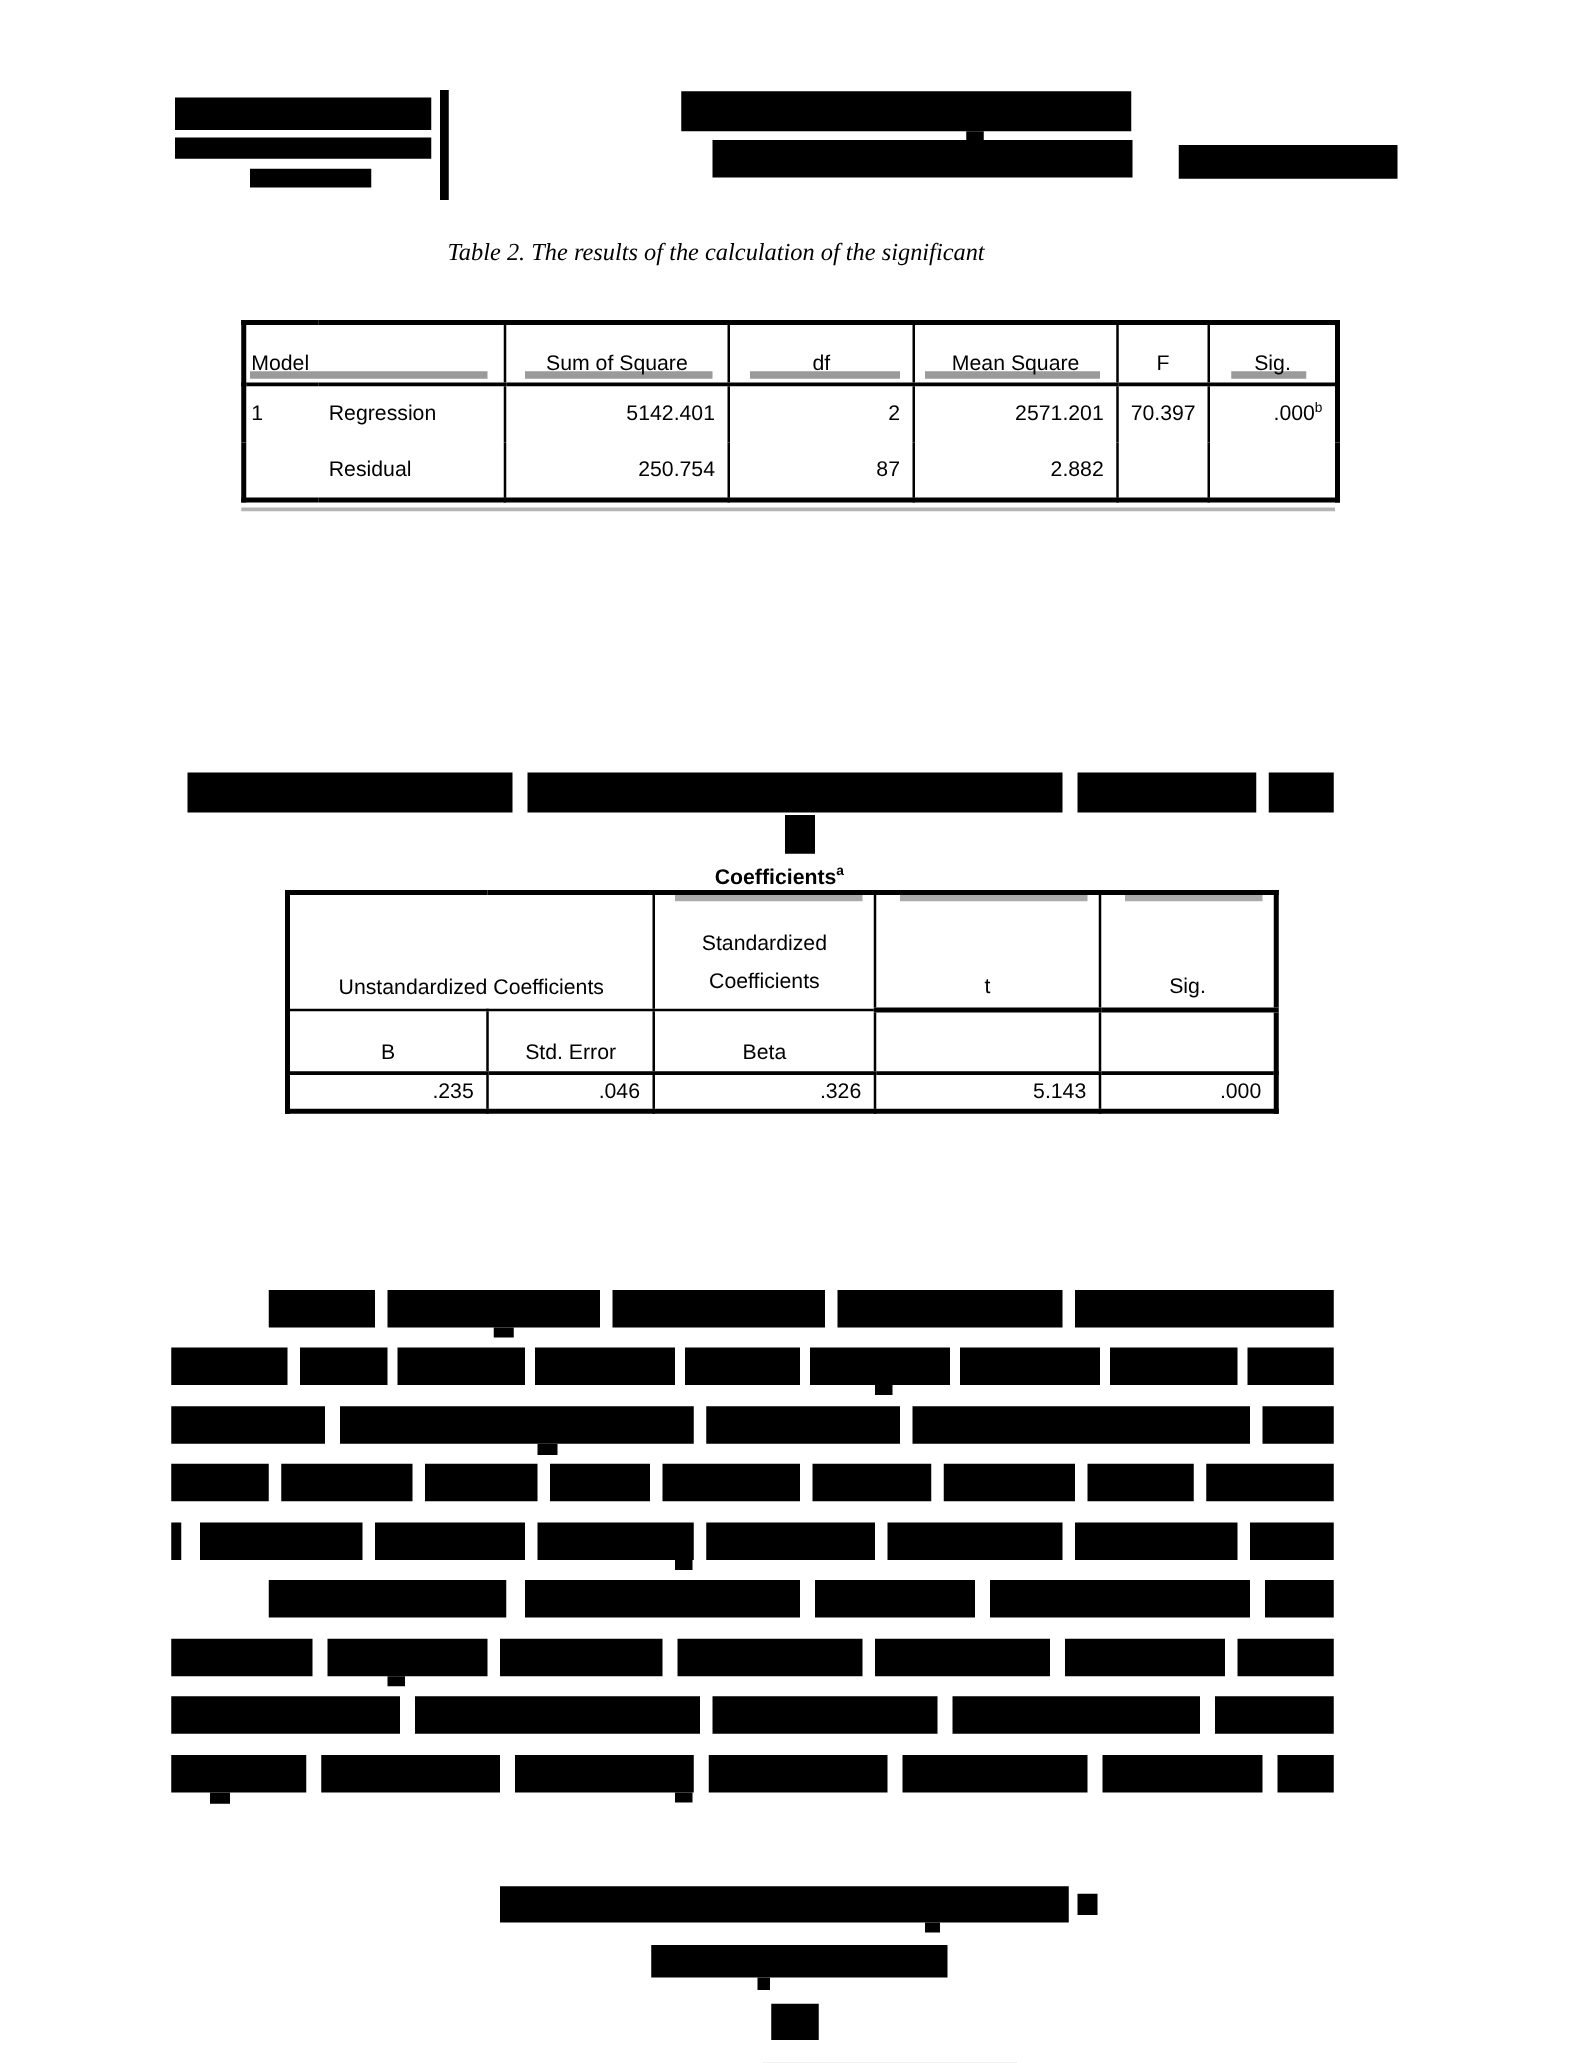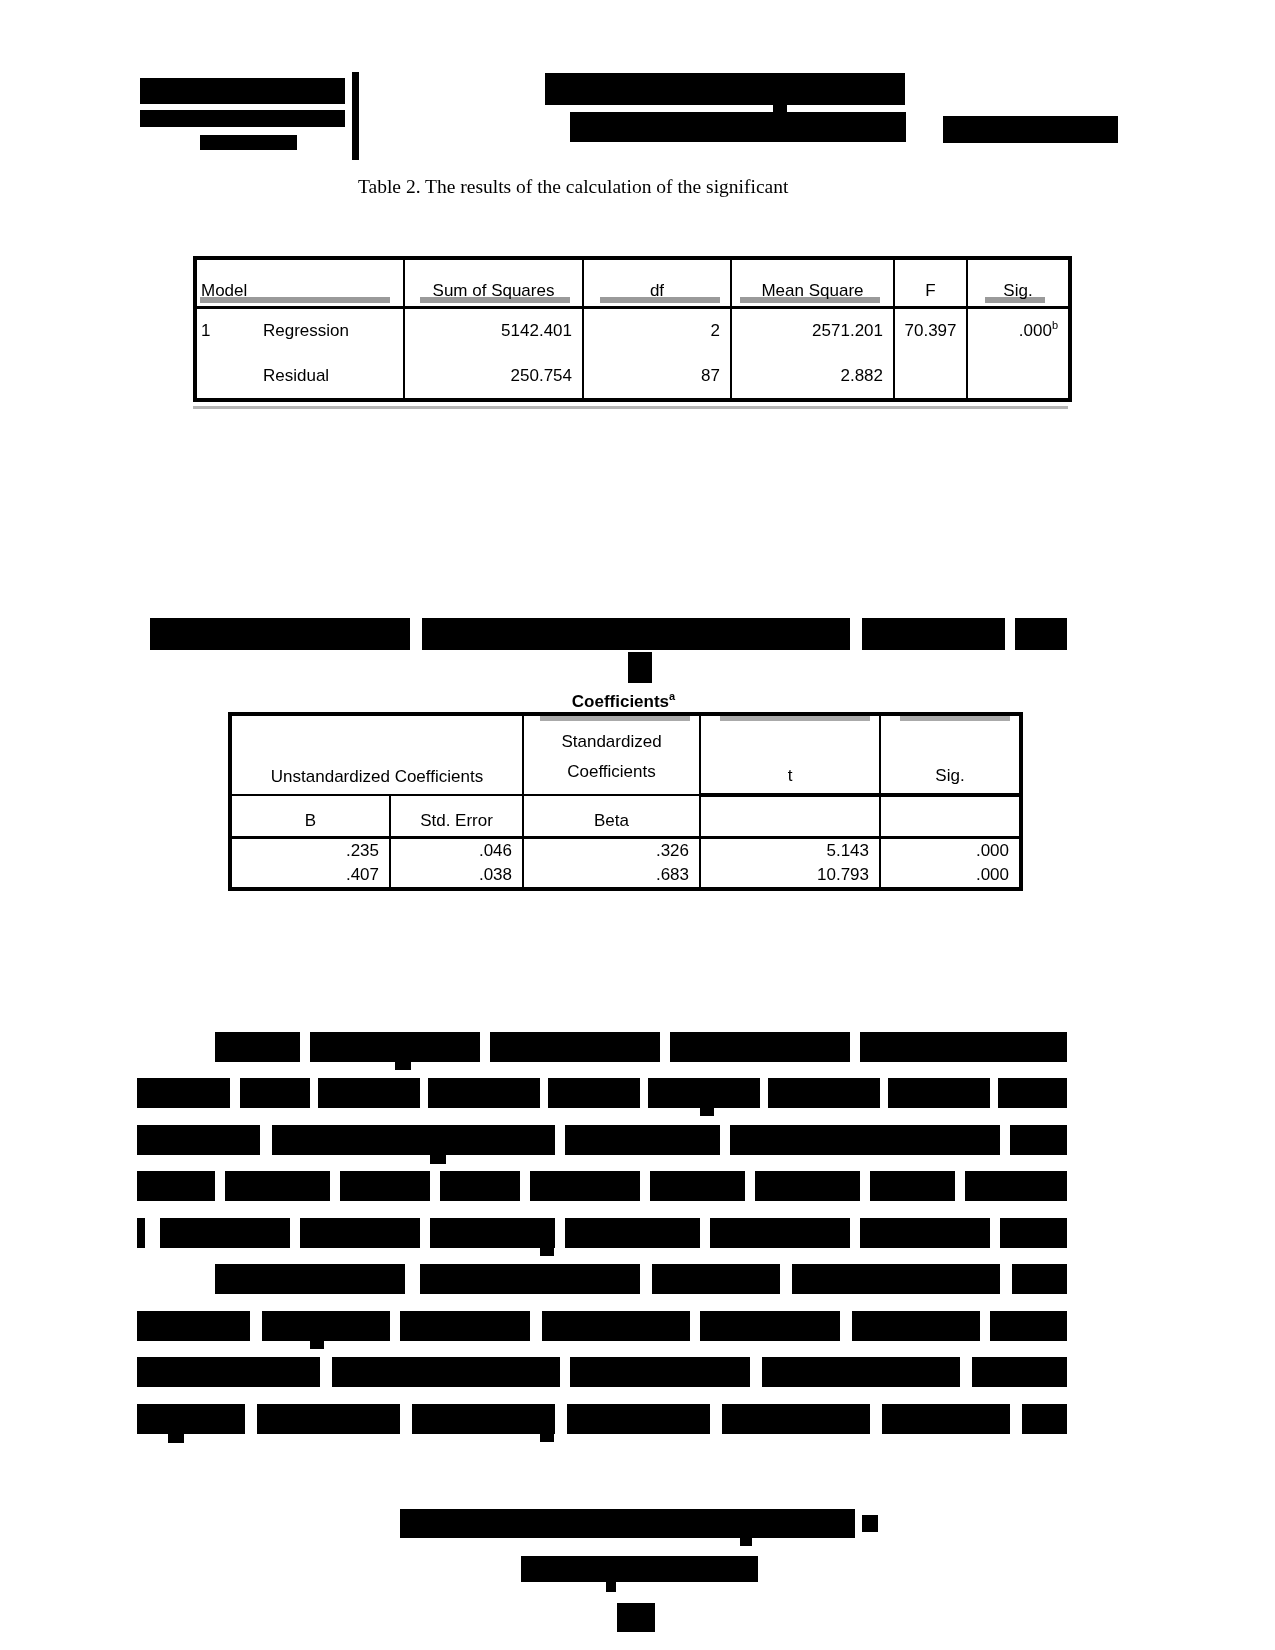--- a/index.html
+++ b/index.html
@@ -169,36 +169,36 @@
       <div class="redact" style="left: 420px; top: 297px; width: 150px; height: 6px; background: rgb(154, 154, 154);"></div>
       <div class="redact" style="left: 600px; top: 297px; width: 120px; height: 6px; background: rgb(154, 154, 154);"></div>
       <div class="redact" style="left: 740px; top: 297px; width: 140px; height: 6px; background: rgb(154, 154, 154);"></div>
       <div class="redact" style="left: 985px; top: 297px; width: 60px; height: 6px; background: rgb(154, 154, 154);"></div>
       <div class="redact" style="left: 193px; top: 406px; width: 875px; height: 3px; background: rgb(181, 181, 181);"></div>
       <div class="redact" style="left: 540px; top: 716px; width: 150px; height: 5px; background: rgb(170, 170, 170);"></div>
       <div class="redact" style="left: 720px; top: 716px; width: 150px; height: 5px; background: rgb(170, 170, 170);"></div>
       <div class="redact" style="left: 900px; top: 716px; width: 110px; height: 5px; background: rgb(170, 170, 170);"></div>
     </div>
 
-  <div class="caption-line" style="left:358px;top:176px;">Table 2. The results of the calculation of the significant</div>
+  <div class="caption-line" style="left:358px;top:192px;font-style:italic;">Table 2. The results of the calculation of the significant</div>
 
   <table id="anova-table" class="spss">
     <colgroup>
       <col style="width:60px">
         <col style="width:149px">
         <col style="width:179px">
       <col style="width:148px">
         <col style="width:163px">
         <col style="width:73px">
         <col style="width:103px">
     </colgroup>
     <tbody>
         <tr style="height:38px">
       <th colspan="2" class="hleft">Model</th>
-      <th class="vline hcenter">Sum of Squares</th>
+      <th class="vline hcenter">Sum of Square</th>
       <th class="vline hcenter">df</th>
       <th class="vline hcenter">Mean Square</th>
       <th class="vline hcenter">F</th>
       <th class="vline hcenter">Sig.</th>
     </tr>
     <tr style="height:36px">
       <td class="hleft">1</td>
       <td class="lbl">Regression</td>
       <td class="vline num">5142.401</td>
       <td class="vline num">2</td>
@@ -247,23 +247,16 @@
       <th class="vline"></th>
       <th class="vline"></th>
     </tr>
     <tr style="height:23px">
       <td>.235</td>
       <td class="vline">.046</td>
       <td class="vline">.326</td>
       <td class="vline">5.143</td>
       <td class="vline">.000</td>
     </tr>
-    <tr style="height:23px">
-      <td>.407</td>
-      <td class="vline">.038</td>
-      <td class="vline">.683</td>
-      <td class="vline">10.793</td>
-      <td class="vline">.000</td>
-    </tr>
   </tbody>
     </table>
 
 </div>
 
 </body></html>

